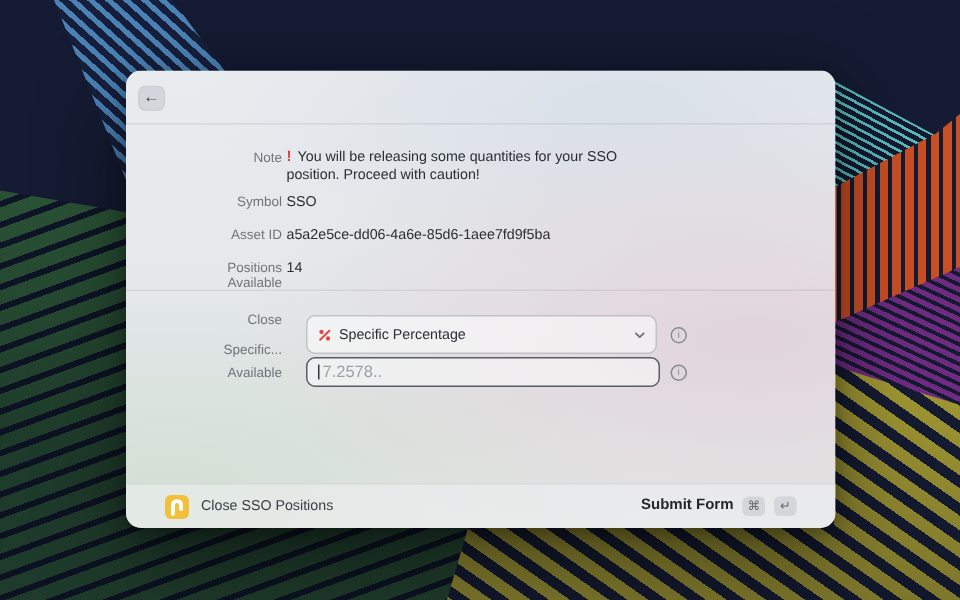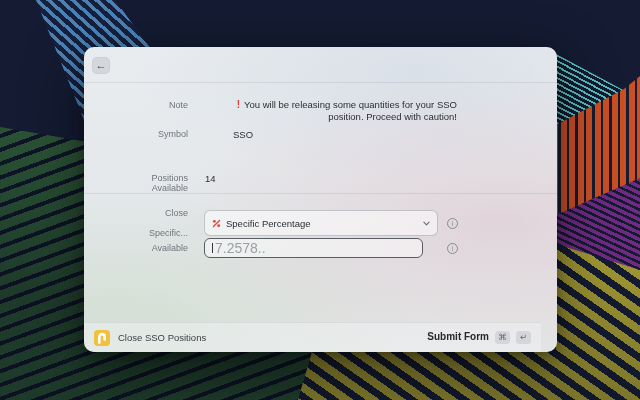--- a/index.html
+++ b/index.html
@@ -55,28 +55,28 @@
   .back-btn {
     position:absolute; left:8px; top:10px; width:18px; height:17px;
     border-radius:5px; background:rgba(130,136,145,0.20);
     border:1px solid rgba(60,65,75,0.06);
     display:flex; align-items:center; justify-content:center;
     font-size:11px; color:#3f434a; cursor:pointer; line-height:1;
   }
 
   .row { position:absolute; left:0; right:0; display:flex; align-items:flex-start; }
   .row .lbl { width:104px; text-align:right; font-size:9px; color:#70757b; flex:0 0 auto;padding-left:48px; }
-  .row .val { margin-left:17px; font-size:9.5px; color:#2b2e33;text-align:right; }
+  .row .val { margin-left:3px; font-size:9.5px; color:#2b2e33; }
 
   .row-note   { top:52px; }
   .row-note .lbl { line-height:12px; }
   .note-text { width:252px; line-height:12px; color:#3a3e44; }
   .warn { color:#e03e36; font-weight:bold; margin-right:4px; font-size:10px; }
 
-  .row-symbol { top:82px;gap:28px; }
+  .row-symbol { top:82px; }
   .row-asset  { top:104px; }
   .row-qty    { top:126px; }
 
   .divider-mid { position:absolute; left:0; right:0; top:146px; height:0;
     border-top:1px solid rgba(40,45,55,0.09); }
 
   .row-field { align-items:center; }
   .row-field .lbl { line-height:20px; }
   .row-dd  { top:156px; }
   .row-pct { top:191px; }
@@ -86,42 +86,42 @@
     display:flex; align-items:center; padding:12px 7px;
     background:rgba(255,255,255,0.55);
     border:1px solid rgba(70,75,85,0.28);
     cursor:pointer;
   }
   .dd-label { font-size:9.5px; color:#2b2e33; font-weight:500; margin-left:5px; }
   .dd-spacer { flex:1; }
 
   .input-wrap { position:relative; margin-left:16px; width:234px; }
   .text-input {
-    width:219px; height:20px; border-radius:6px;
+    width:236px; height:20px; border-radius:6px;
     background:rgba(255,255,255,0.5);
     border:1.5px solid #585d64; outline:none;
     font-family:"Liberation Sans", sans-serif;
-    font-size:14px; color:#2b2e33; padding:0 7px 0 10px;
+    font-size:11px; color:#2b2e33; padding:0 7px 0 10px;
   }
   .text-input::placeholder { color:#9aa0a7; }
   .caret { position:absolute; left:8px; top:5px; width:1px; height:10px; background:#34373c; }
 
   .info-btn {
     margin-left:9px; width:11px; height:11px; border-radius:50%;
     border:1px solid #878c93; color:#878c93;
     display:flex; align-items:center; justify-content:center;
     font-size:7px; line-height:1; font-style:normal; cursor:pointer;
   }
 
   
   .win-footer {
-    position:absolute; left:0; right:16px; bottom:0; height:30px;
+    position:absolute; left:0; right:0; bottom:0; height:30px;
     border-top:1px solid rgba(40,45,55,0.08);
     background:rgba(238,241,242,0.55);
-    display:flex; align-items:center; padding:0 10px; gap:8px;
+    display:flex; align-items:center; padding:0 26px; gap:8px;
   }
   .app-title { font-size:9.5px; color:#3a3e44; font-weight:500; }
   .footer-right { margin-left:auto; display:flex; gap:6px; }
   .submit-label { font-size:10px; font-weight:bold; color:#26282c; cursor:pointer; }
   .key-badge {
     width:15px; height:13px; border-radius:3.5px;
     background:rgba(120,126,136,0.18); color:#63686e;
     display:flex; align-items:center; justify-content:center;
     font-size:8.5px; line-height:1;
   }
@@ -152,20 +152,24 @@
     <div class="val note-text">
       <span class="warn">!</span><span>You will be releasing some quantities for your SSO position. Proceed with caution!</span>
     </div>
   </div>
 
   <div class="row row-symbol">
     <div class="lbl">Symbol</div>
     <div class="val">SSO</div>
   </div>
 
+  <div class="row row-asset">
+    <div class="lbl">Asset ID</div>
+    <div class="val">a5a2e5ce-dd06-4a6e-85d6-1aee7fd9f5ba</div>
+  </div>
 
   <div class="row row-qty">
     <div class="lbl">Positions Available</div>
     <div class="val">14</div>
   </div>
 
   <div class="divider-mid"></div>
 
   <div class="row row-field row-dd">
     <div class="lbl">Close Specific...</div>

